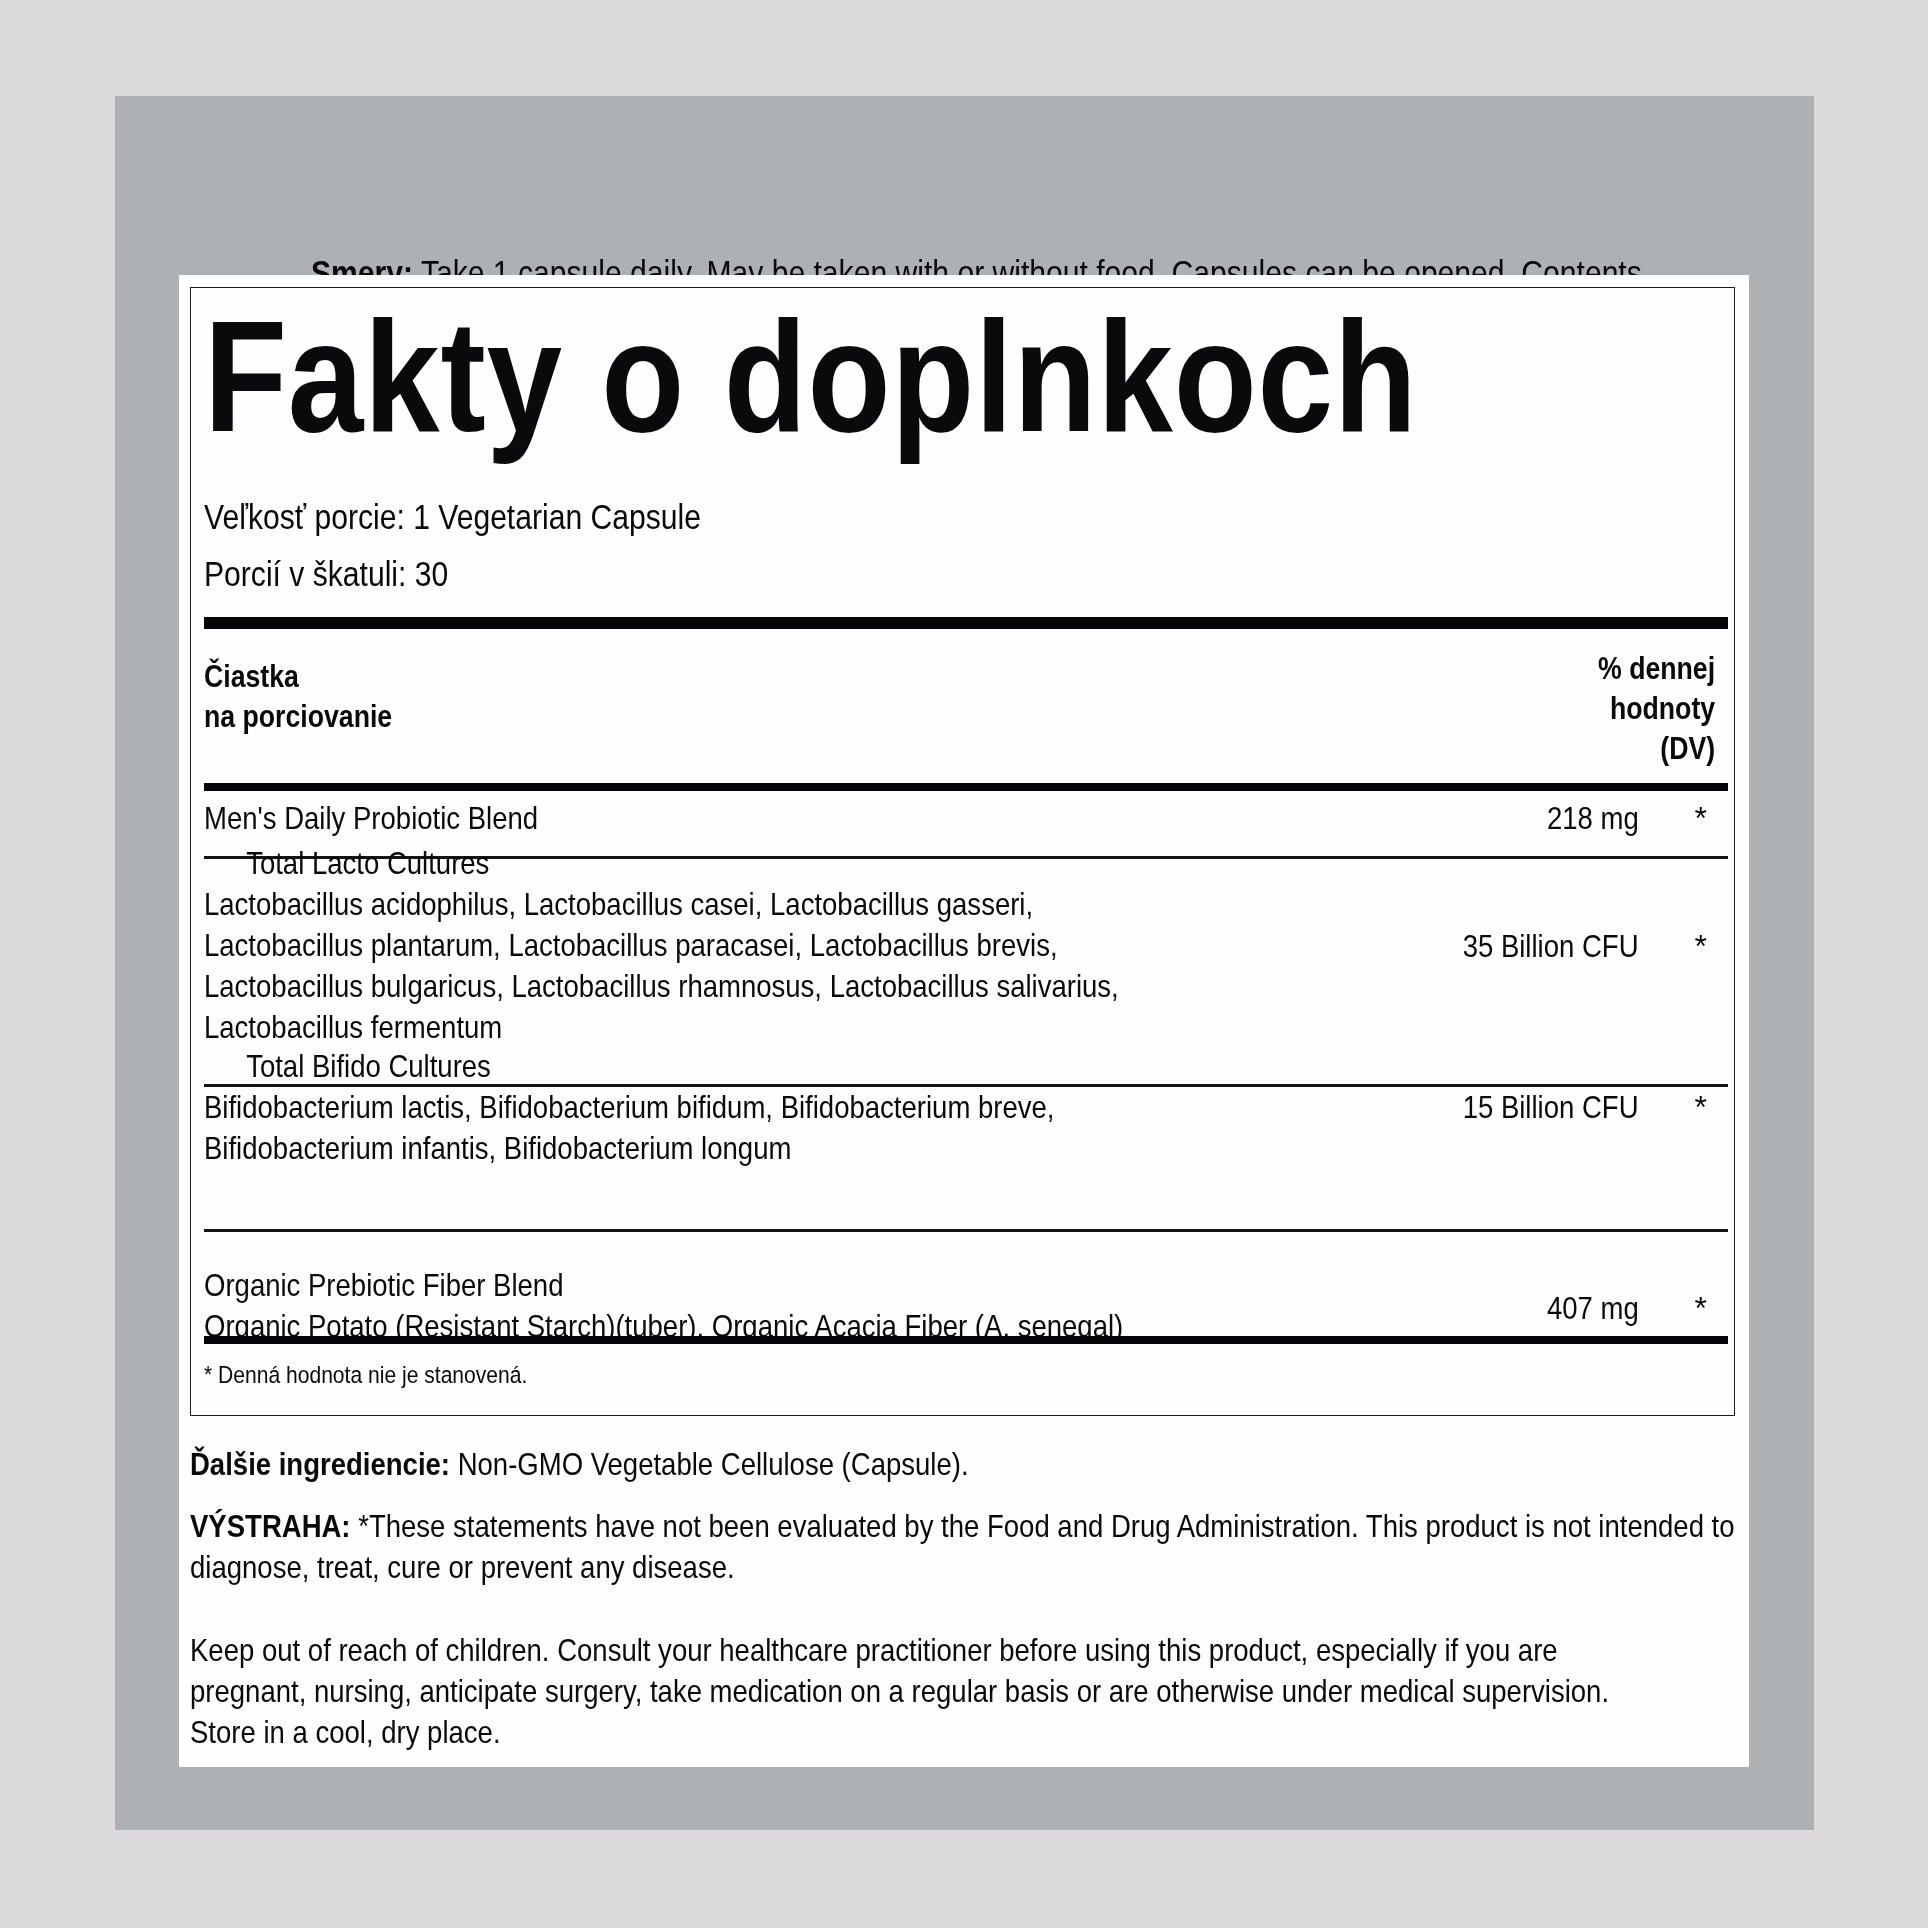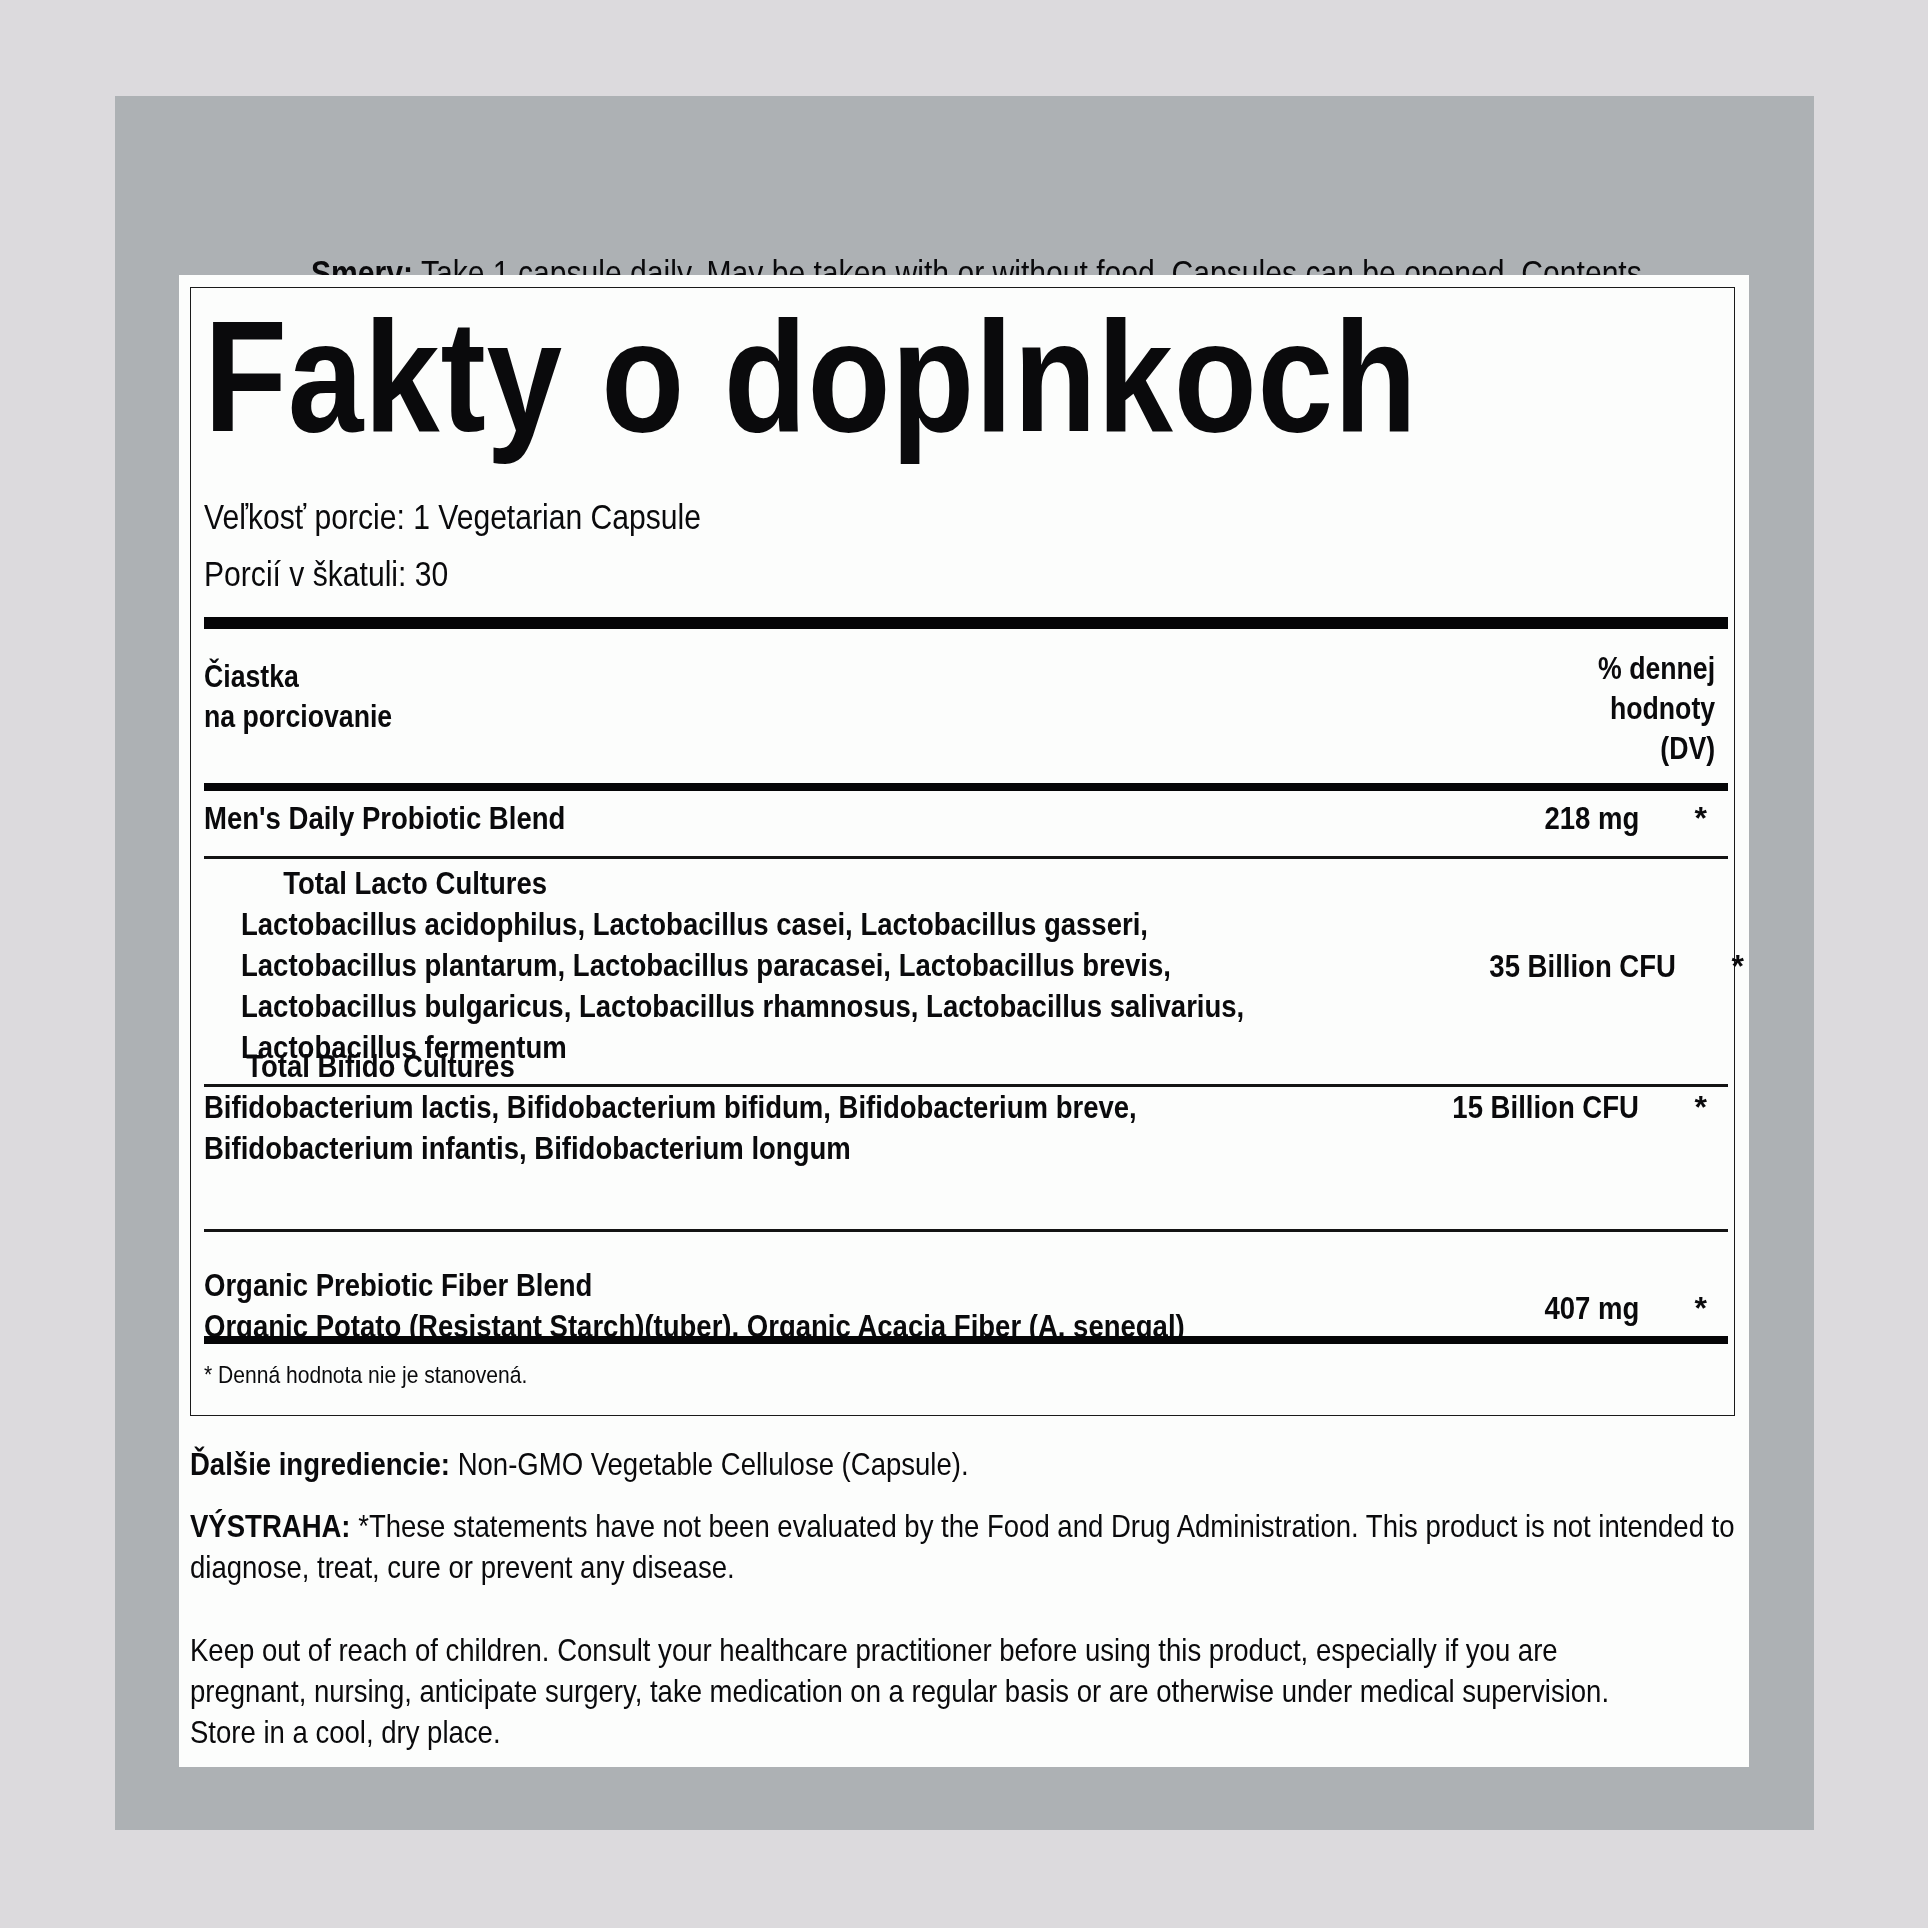--- a/index.html
+++ b/index.html
@@ -11,21 +11,21 @@
   .directions b{font-weight:bold;}
   .card{position:absolute;left:179px;top:275px;width:1570px;height:1492px;background:#fcfdfc;}
   .facts{position:absolute;left:190px;top:287px;width:1543px;height:1127px;border:1.9px solid #1a1a1a;}
   .title{position:absolute;left:13px;top:7.5px;font-size:158px;font-weight:bold;line-height:160px;
        letter-spacing:0.9px;transform:scaleX(0.86);transform-origin:left top;white-space:nowrap;}
   .sline{position:absolute;left:13px;font-size:35px;transform:scaleX(0.86);transform-origin:left top;white-space:nowrap;}
   .bar{position:absolute;left:13px;width:1524px;background:#050507;}
   .hdr{position:absolute;font-size:31px;font-weight:bold;line-height:40px;transform:scaleX(0.86);}
   .hdr.left{left:13px;top:369px;transform-origin:left top;}
   .hdr.right{right:19px;top:361px;text-align:right;transform-origin:right top;}
-  .row{position:absolute;left:13px;width:1524px;font-size:32px;line-height:41px;font-weight:bold;}
+  .row{position:absolute;left:13px;width:1524px;font-size:32px;line-height:41px;}
   .row .name{position:absolute;left:0;top:0;transform:scaleX(0.86);transform-origin:left top;white-space:nowrap;}
   .row .name .indent{padding-left:49px;}
   .row .amt{position:absolute;right:89px;transform:scaleX(0.86);transform-origin:right top;white-space:nowrap;}
   .row .dv{position:absolute;right:21px;}
   .thin{position:absolute;left:13px;width:1524px;height:2.8px;background:#141414;}
   .foot{position:absolute;left:13px;top:1073px;font-size:24.5px;transform:scaleX(0.86);transform-origin:left top;white-space:nowrap;}
   .other{position:absolute;left:190px;font-size:32px;line-height:41px;transform:scaleX(0.86);transform-origin:left top;width:1808px;}
   .other b{font-weight:bold;}
 </style>
 </head>
@@ -57,21 +57,21 @@
   </div>
   <div class="bar" style="top:495px;height:7.5px;"></div>
 
   <div class="row" style="top:510px;height:56px;">
     <div class="name">Men's Daily Probiotic Blend</div>
     <div class="amt" style="top:0;">218 mg</div>
     <div class="dv" style="top:0;">*</div>
   </div>
   <div class="thin" style="top:568px;"></div>
 
-  <div class="row" style="top:575px;height:217px;margin-left:37px;">
+  <div class="row" style="top:555px;height:217px;">
     <div class="name">
       <div class="indent">Total Lacto Cultures</div>
       <div>Lactobacillus acidophilus, Lactobacillus casei, Lactobacillus gasseri,</div>
       <div>Lactobacillus plantarum, Lactobacillus paracasei, Lactobacillus brevis,</div>
       <div>Lactobacillus bulgaricus, Lactobacillus rhamnosus, Lactobacillus salivarius,</div>
       <div>Lactobacillus fermentum</div>
     </div>
     <div class="amt" style="top:83px;">35 Billion CFU</div>
     <div class="dv" style="top:83px;">*</div>
   </div>

